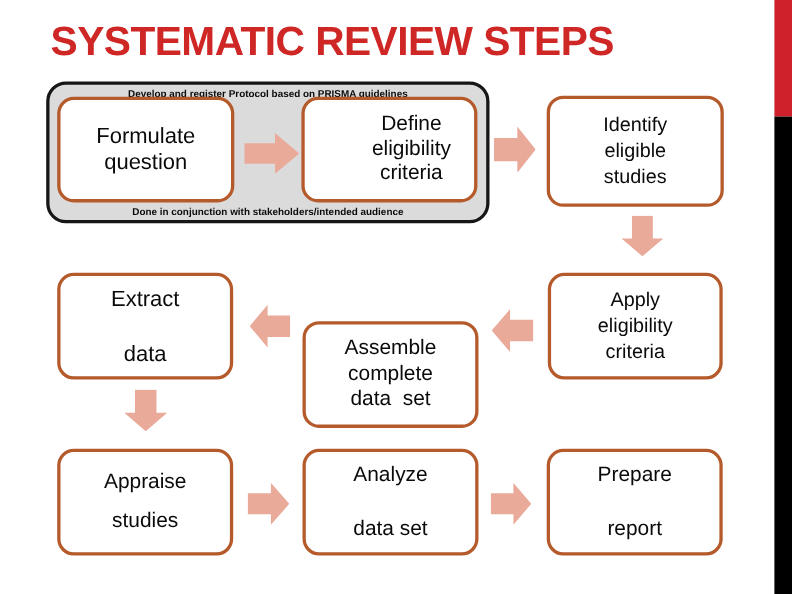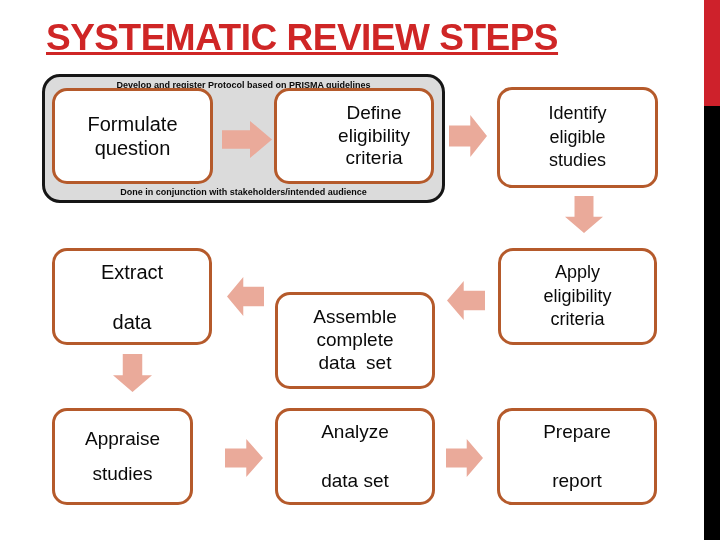--- a/index.html
+++ b/index.html
@@ -22,21 +22,20 @@
   }
   .title {
     position: absolute;
     left: 46px;
     top: 17px;
     font-size: 37px;
     font-weight: bold;
     letter-spacing: -0.5px;
     color: var(--title-red);
     white-space: nowrap;
-    text-decoration: underline;
   }
   .accent-bar-red {
     position: absolute;
     left: 704px; top: 0; width: 16px; height: 106px;
     background: var(--accent-bar-red);
   }
   .accent-bar-black {
     position: absolute;
     left: 704px; top: 106px; width: 16px; height: 434px;
     background: var(--accent-bar-black);
@@ -73,21 +72,21 @@
     line-height: 1.2;
   }
   .box span { display: block; white-space: pre; }
   .box.spread { row-gap: 26px; }
   #box-formulate { left: 52px;  top: 88px;  width: 161px; height: 96px;  font-size: 20px; }
   #box-define    { left: 274px; top: 88px;  width: 160px; height: 96px;  font-size: 19px; padding-left: 40px; }
   #box-identify  { left: 497px; top: 87px;  width: 161px; height: 101px; font-size: 18px; line-height: 1.3; }
   #box-extract   { left: 52px;  top: 248px; width: 160px; height: 97px;  font-size: 20px; }
   #box-assemble  { left: 275px; top: 248px; width: 160px; height: 97px;  font-size: 19px; margin-top: 44px; }
   #box-apply     { left: 498px; top: 248px; width: 159px; height: 97px;  font-size: 18px; line-height: 1.3; }
-  #box-appraise  { left: 52px;  top: 408px; width: 141px; height: 97px;  font-size: 19px; gap: 12px; }
+  #box-appraise  { left: 52px;  top: 408px; width: 160px; height: 97px;  font-size: 19px; gap: 12px; }
   #box-analyze   { left: 275px; top: 408px; width: 160px; height: 97px;  font-size: 19px; }
   #box-prepare   { left: 497px; top: 408px; width: 160px; height: 97px;  font-size: 19px; }
   .arrow {
     position: absolute;
     background: var(--arrow-fill);
   }
   .arrow-right { clip-path: polygon(0 25%, 56% 25%, 56% 0, 100% 50%, 56% 100%, 56% 75%, 0 75%); }
   .arrow-left  { clip-path: polygon(100% 25%, 44% 25%, 44% 0, 0 50%, 44% 100%, 44% 75%, 100% 75%); }
   .arrow-down  { clip-path: polygon(25% 0, 75% 0, 75% 56%, 100% 56%, 50% 100%, 0 56%, 25% 56%); }
   #arrow-formulate-define   { left: 222px; top: 121px; width: 50px; height: 37px; }

